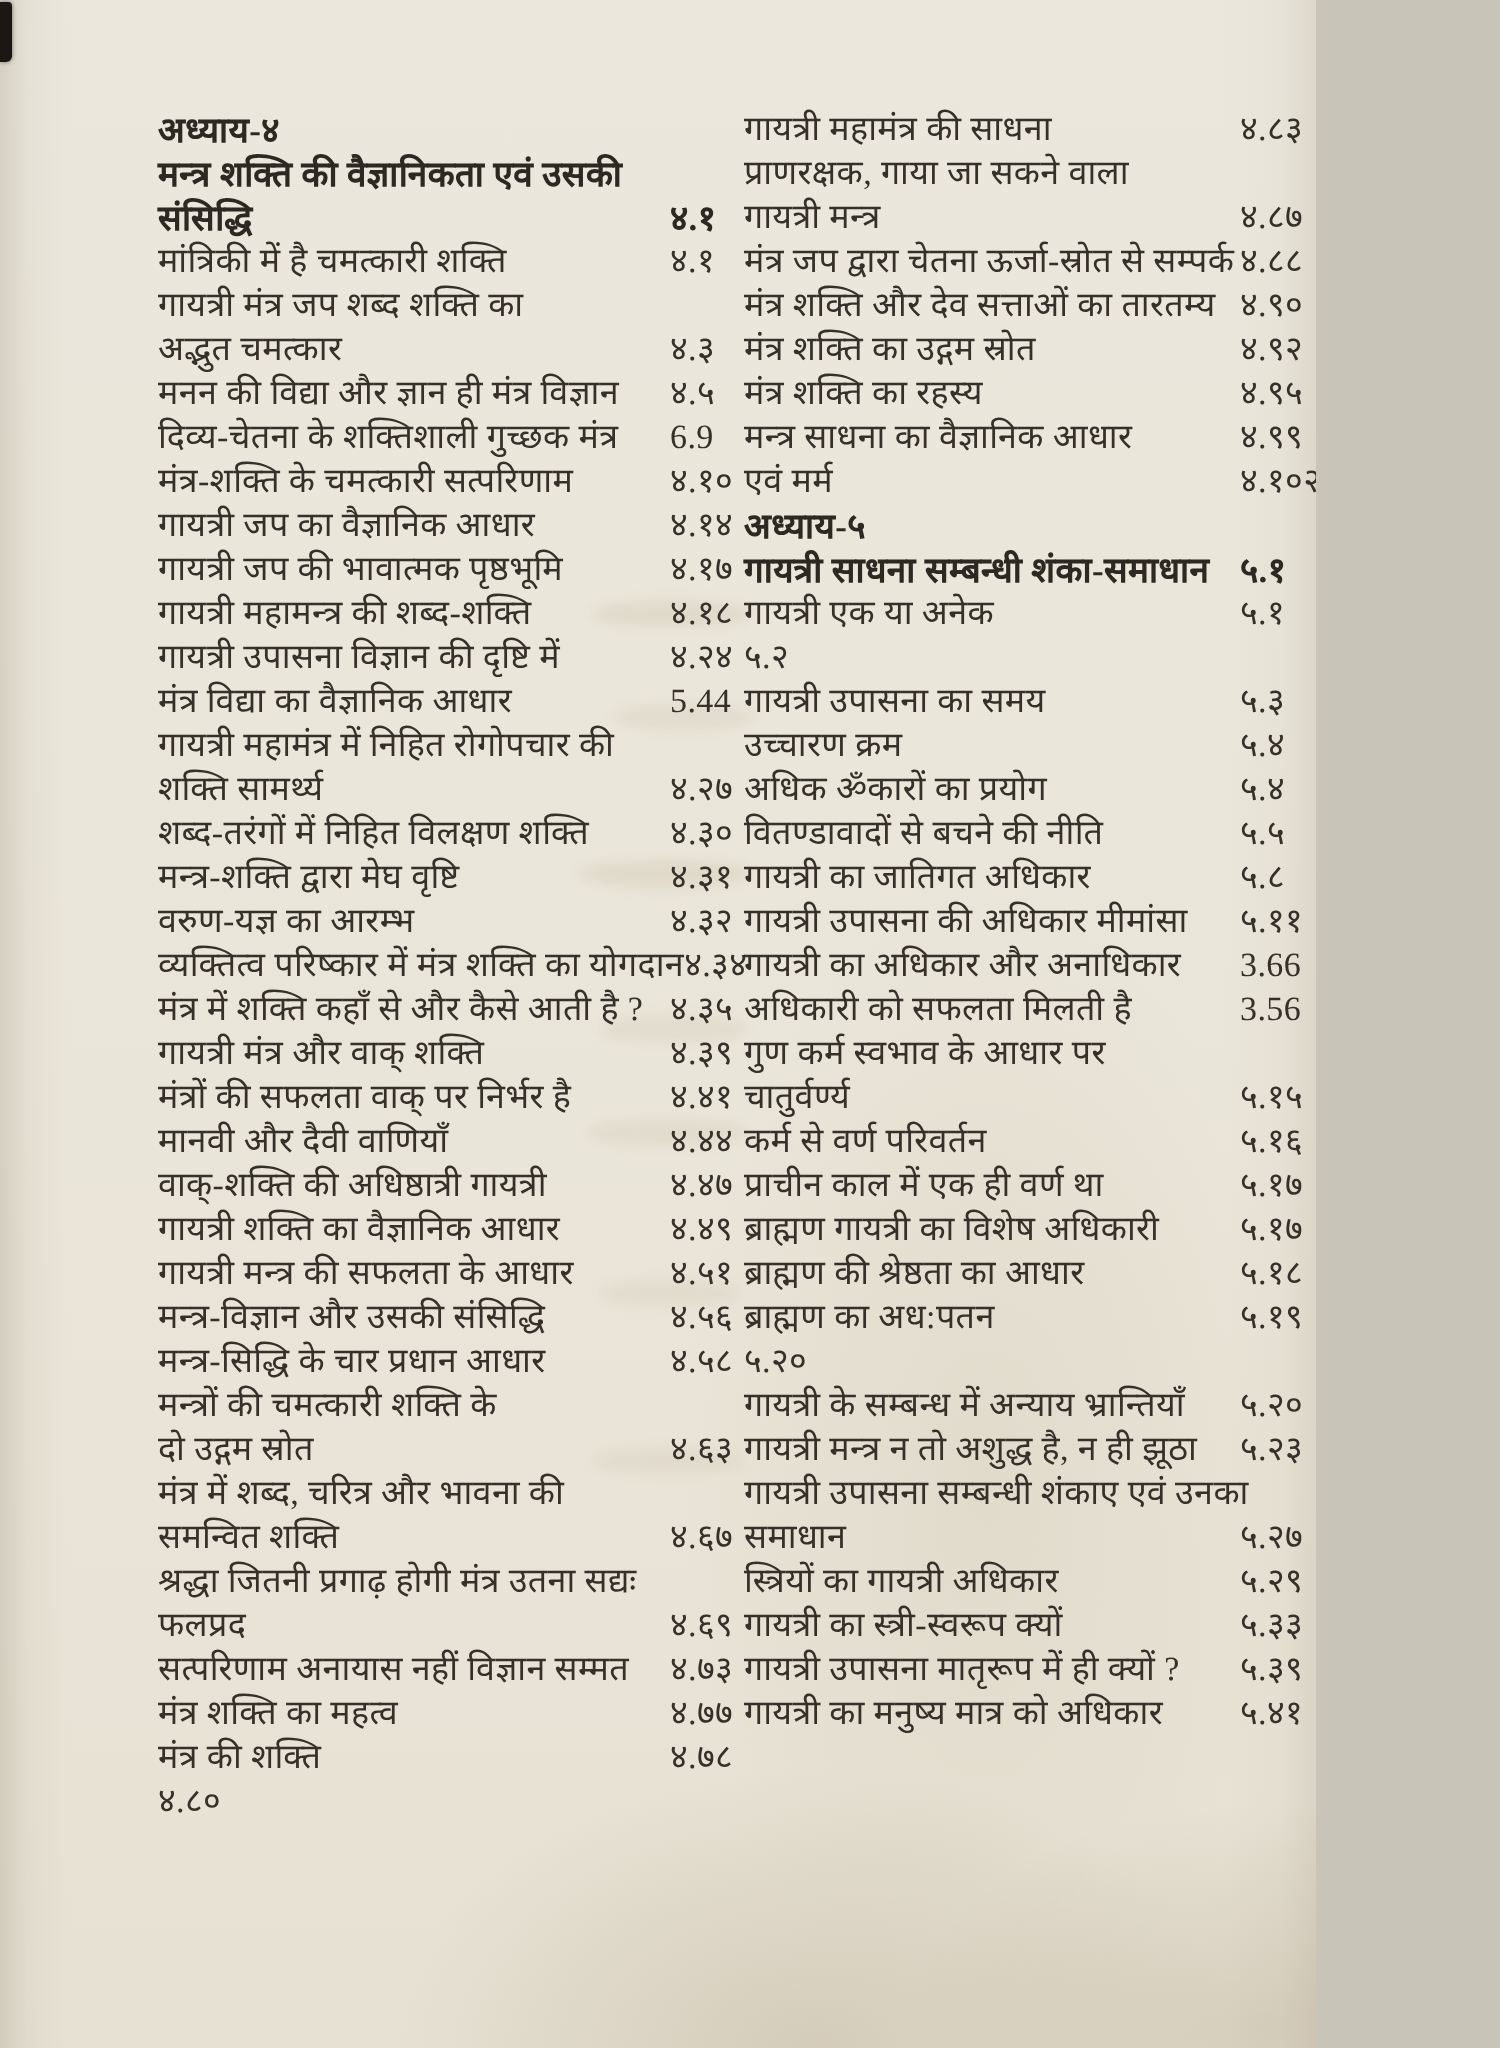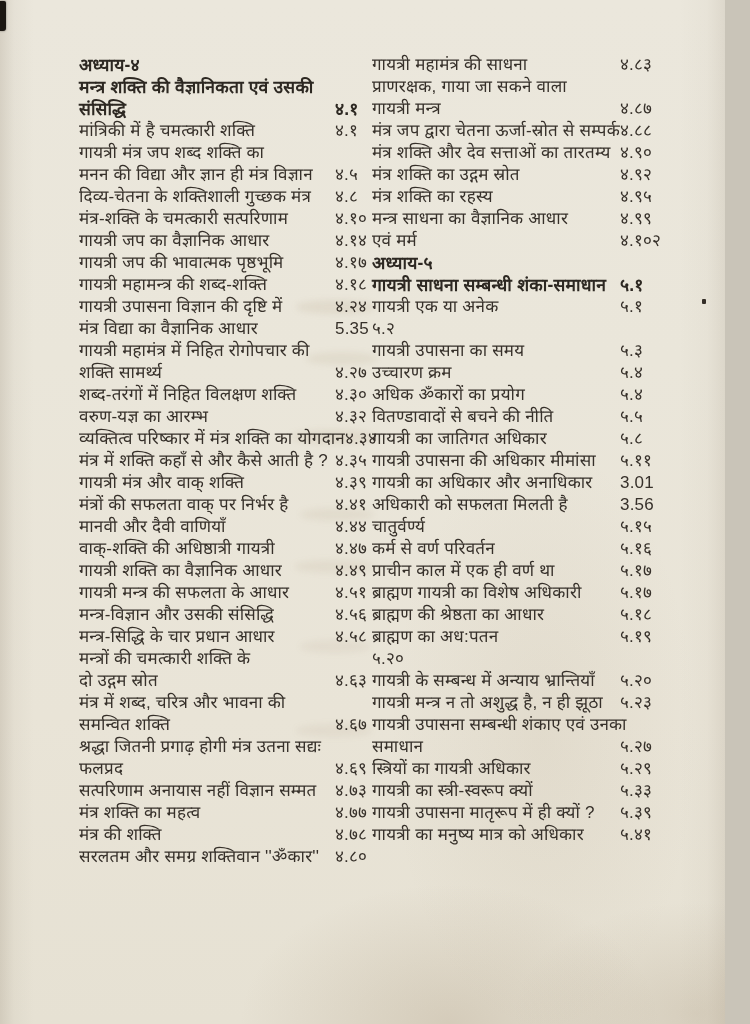--- a/index.html
+++ b/index.html
@@ -2,24 +2,24 @@
 <html><head>
 <meta charset="utf-8">
 <style>
   html, body {
     margin: 0;
     padding: 0;
     background: #c9c4b8;
   }
   .page {
     position: relative;
-    width: 725px;
+    width: 658px;
     height: 1024px;
     overflow: hidden;
-    font-family: Liberation Sans, sans-serif;
+    font-family: Liberation Serif, serif;
     color: #36302a;
     background:
       radial-gradient(ellipse 300px 200px at 62% 100%, rgba(150,128,98,0.22), rgba(150,128,98,0) 70%),
       radial-gradient(ellipse 260px 160px at 96% 99%, rgba(150,128,98,0.20), rgba(150,128,98,0) 70%),
       radial-gradient(ellipse 220px 420px at 75% 72%, rgba(160,140,110,0.10), rgba(160,140,110,0) 70%),
       linear-gradient(90deg, rgba(120,105,85,0.18) 0px, rgba(120,105,85,0.05) 14px, rgba(120,105,85,0) 34px),
       linear-gradient(270deg, rgba(120,105,85,0.12) 0px, rgba(120,105,85,0.03) 18px, rgba(120,105,85,0) 46px),
       linear-gradient(180deg, #ebe7dc 0%, #eae6da 35%, #e9e4d7 70%, #e6e1d3 100%);
   }
   .corner-mark {
@@ -117,26 +117,30 @@
       </div>
       <div class="toc-line">
         <span class="entry-title">मांत्रिकी में है चमत्कारी शक्ति</span>
         <span class="entry-num">४.१</span>
       </div>
       <div class="toc-line">
         <span class="entry-title">गायत्री मंत्र जप शब्द शक्ति का</span>
         <span class="entry-num"></span>
       </div>
       <div class="toc-line">
+        <span class="entry-title">अद्भुत चमत्कार</span>
+        <span class="entry-num">४.३</span>
+      </div>
+      <div class="toc-line">
         <span class="entry-title">मनन की विद्या और ज्ञान ही मंत्र विज्ञान</span>
         <span class="entry-num">४.५</span>
       </div>
       <div class="toc-line">
         <span class="entry-title">दिव्य-चेतना के शक्तिशाली गुच्छक मंत्र</span>
-        <span class="entry-num">४.८</span>
+        <span class="entry-num">6.9</span>
       </div>
       <div class="toc-line">
         <span class="entry-title">मंत्र-शक्ति के चमत्कारी सत्परिणाम</span>
         <span class="entry-num">४.१०</span>
       </div>
       <div class="toc-line">
         <span class="entry-title">गायत्री जप का वैज्ञानिक आधार</span>
         <span class="entry-num">४.१४</span>
       </div>
       <div class="toc-line">
@@ -146,35 +150,39 @@
       <div class="toc-line">
         <span class="entry-title">गायत्री महामन्त्र की शब्द-शक्ति</span>
         <span class="entry-num">४.१८</span>
       </div>
       <div class="toc-line">
         <span class="entry-title">गायत्री उपासना विज्ञान की दृष्टि में</span>
         <span class="entry-num">४.२४</span>
       </div>
       <div class="toc-line">
         <span class="entry-title">मंत्र विद्या का वैज्ञानिक आधार</span>
-        <span class="entry-num">5.35</span>
+        <span class="entry-num">5.44</span>
       </div>
       <div class="toc-line">
         <span class="entry-title">गायत्री महामंत्र में निहित रोगोपचार की</span>
         <span class="entry-num"></span>
       </div>
       <div class="toc-line">
         <span class="entry-title">शक्ति सामर्थ्य</span>
         <span class="entry-num">४.२७</span>
       </div>
       <div class="toc-line">
         <span class="entry-title">शब्द-तरंगों में निहित विलक्षण शक्ति</span>
         <span class="entry-num">४.३०</span>
       </div>
       <div class="toc-line">
+        <span class="entry-title">मन्त्र-शक्ति द्वारा मेघ वृष्टि</span>
+        <span class="entry-num">४.३१</span>
+      </div>
+      <div class="toc-line">
         <span class="entry-title">वरुण-यज्ञ का आरम्भ</span>
         <span class="entry-num">४.३२</span>
       </div>
       <div class="toc-line">
         <span class="entry-title">व्यक्तित्व परिष्कार में मंत्र शक्ति का योगदान</span>
         <span class="entry-num">४.३४</span>
       </div>
       <div class="toc-line">
         <span class="entry-title">मंत्र में शक्ति कहाँ से और कैसे आती है ?</span>
         <span class="entry-num">४.३५</span>
@@ -241,21 +249,20 @@
       </div>
       <div class="toc-line">
         <span class="entry-title">मंत्र शक्ति का महत्व</span>
         <span class="entry-num">४.७७</span>
       </div>
       <div class="toc-line">
         <span class="entry-title">मंत्र की शक्ति</span>
         <span class="entry-num">४.७८</span>
       </div>
       <div class="toc-line">
-        <span class="entry-title">सरलतम और समग्र शक्तिवान ''ॐकार''</span>
         <span class="entry-num">४.८०</span>
       </div>
     </div>
   <div class="toc-column right">
       <div class="toc-line">
         <span class="entry-title">गायत्री महामंत्र की साधना</span>
         <span class="entry-num">४.८३</span>
       </div>
       <div class="toc-line">
         <span class="entry-title">प्राणरक्षक, गाया जा सकने वाला</span>
@@ -323,25 +330,29 @@
       <div class="toc-line">
         <span class="entry-title">गायत्री का जातिगत अधिकार</span>
         <span class="entry-num">५.८</span>
       </div>
       <div class="toc-line">
         <span class="entry-title">गायत्री उपासना की अधिकार मीमांसा</span>
         <span class="entry-num">५.११</span>
       </div>
       <div class="toc-line">
         <span class="entry-title">गायत्री का अधिकार और अनाधिकार</span>
-        <span class="entry-num">3.01</span>
+        <span class="entry-num">3.66</span>
       </div>
       <div class="toc-line">
         <span class="entry-title">अधिकारी को सफलता मिलती है</span>
         <span class="entry-num">3.56</span>
+      </div>
+      <div class="toc-line">
+        <span class="entry-title">गुण कर्म  स्वभाव के आधार पर</span>
+        <span class="entry-num"></span>
       </div>
       <div class="toc-line">
         <span class="entry-title">चातुर्वर्ण्य</span>
         <span class="entry-num">५.१५</span>
       </div>
       <div class="toc-line">
         <span class="entry-title">कर्म से वर्ण परिवर्तन</span>
         <span class="entry-num">५.१६</span>
       </div>
       <div class="toc-line">

